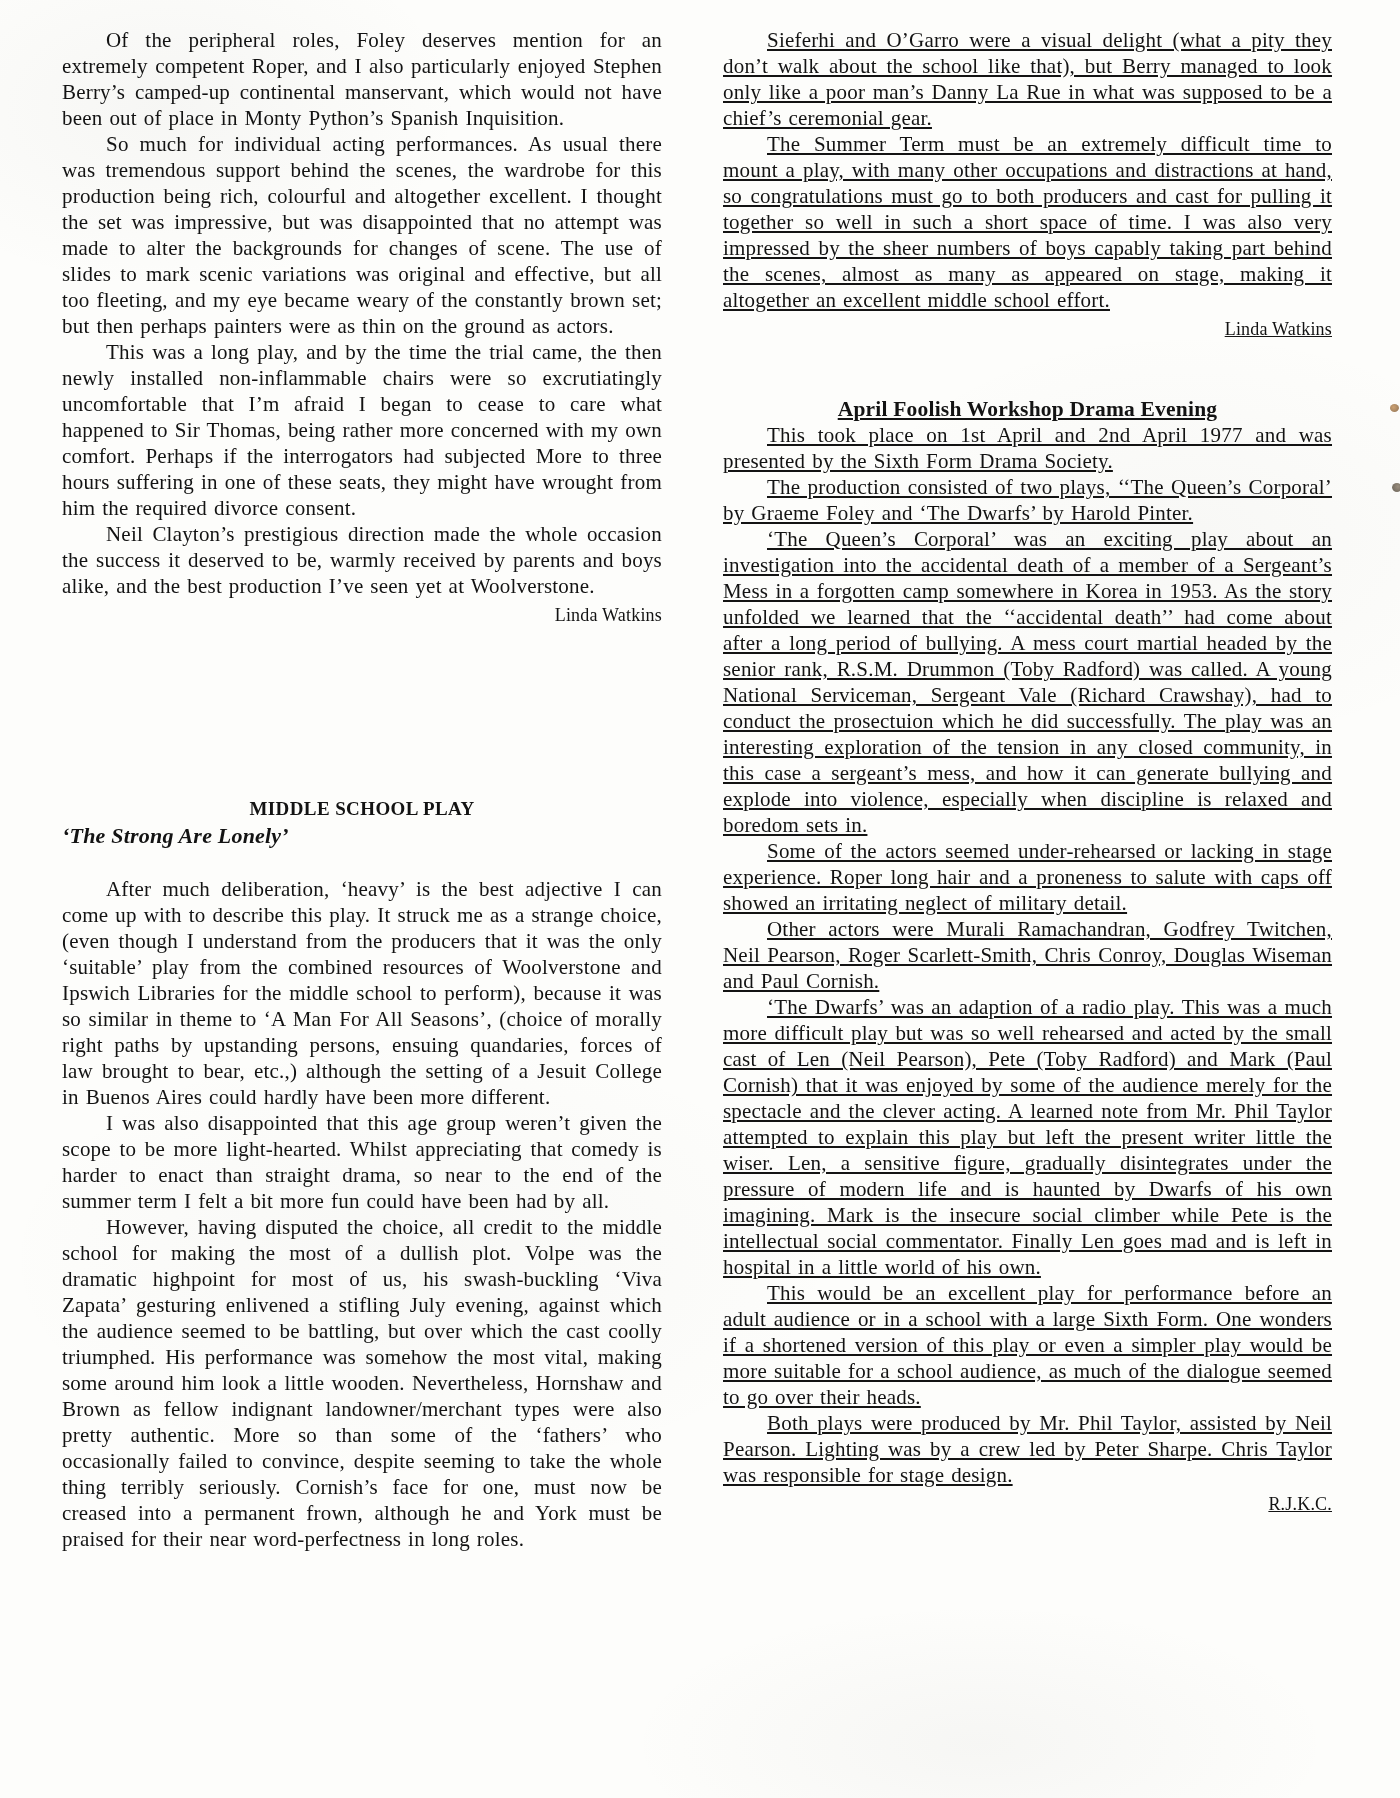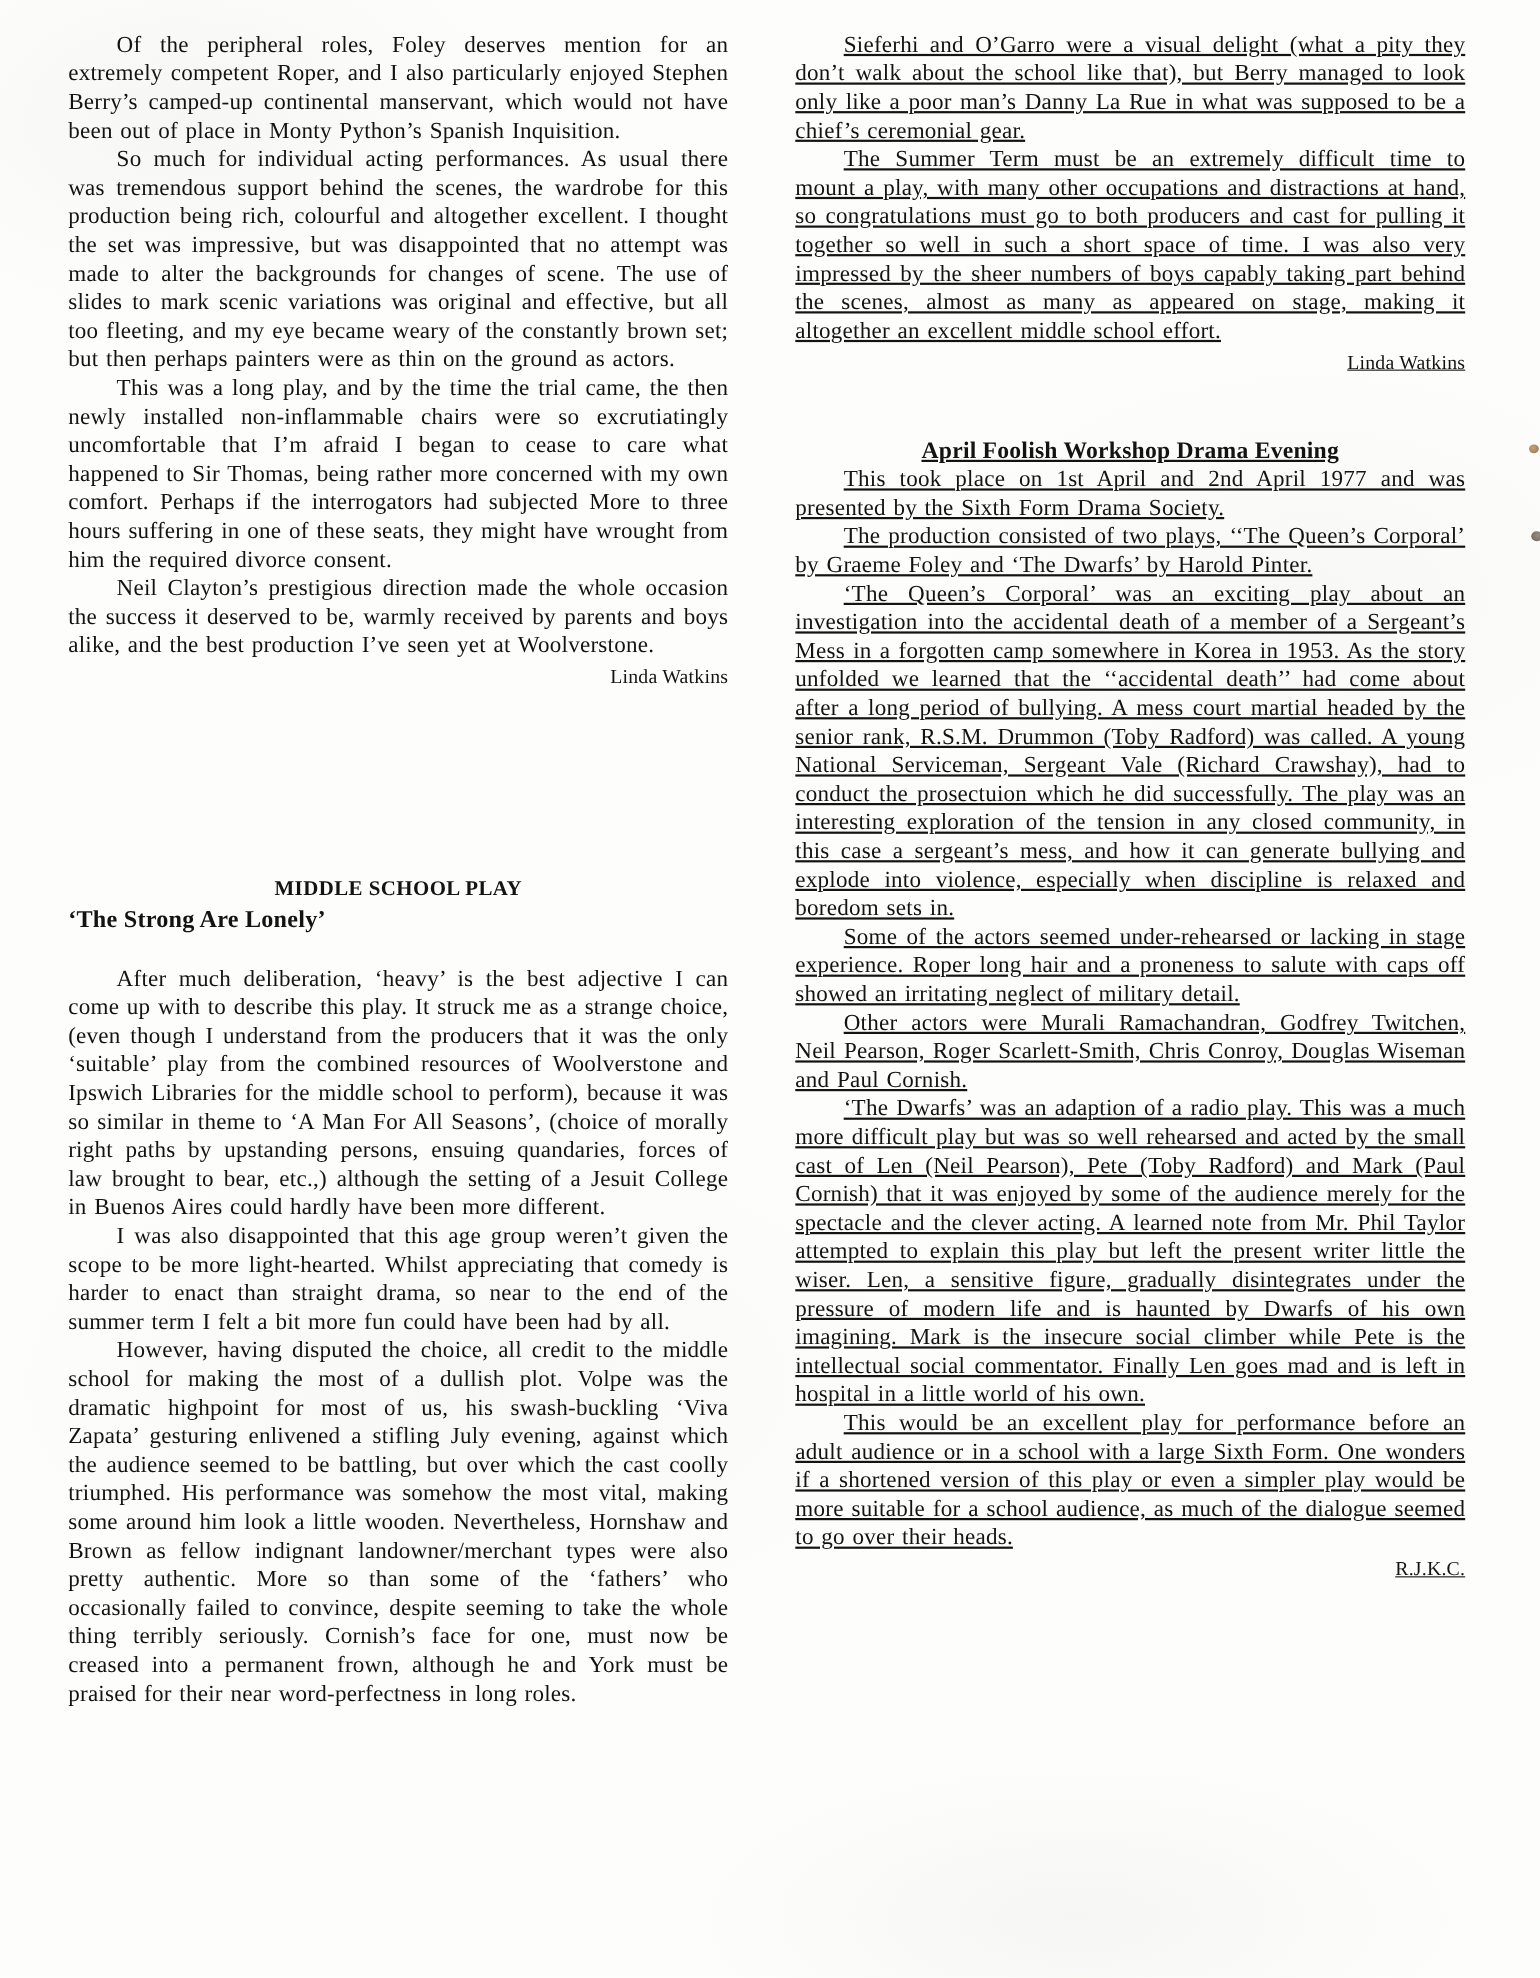--- a/index.html
+++ b/index.html
@@ -50,20 +50,21 @@
     text-align: center;
     text-indent: 0;
     letter-spacing: 0.4px;
   }
   .subheading {
     margin: 1px 0 0 0;
     font-size: 22px;
     font-weight: bold;
     text-align: left;
     text-indent: 0;
+    font-style: italic;
   }
   .heading-left {
     margin: 0;
     font-size: 21.5px;
     font-weight: bold;
     text-align: center;
     text-indent: 0;
   }
   .msp-first-para { margin-top: 27px; }
   .speck {
@@ -118,20 +119,21 @@
 
     <section class="section-afw">
       <h2 class="heading-left">April Foolish Workshop Drama Evening</h2>
       <p class="para">This took place on 1st April and 2nd April 1977 and was presented by the Sixth Form Drama Society.</p>
       <p class="para">The production consisted of two plays, ‘‘The Queen’s Corporal’ by Graeme Foley and ‘The Dwarfs’ by Harold Pinter.</p>
       <p class="para">‘The Queen’s Corporal’ was an exciting play about an investigation into the accidental death of a member of a Sergeant’s Mess in a forgotten camp somewhere in Korea in 1953. As the story unfolded we learned that the ‘‘accidental death’’ had come about after a long period of bullying. A mess court martial headed by the senior rank, R.S.M. Drummon (Toby Radford) was called. A young National Serviceman, Sergeant Vale (Richard Crawshay), had to conduct the prosectuion which he did successfully. The play was an interesting exploration of the tension in any closed community, in this case a sergeant’s mess, and how it can generate bullying and explode into violence, especially when discipline is relaxed and boredom sets in.</p>
       <p class="para">Some of the actors seemed under-rehearsed or lacking in stage experience. Roper long hair and a proneness to salute with caps off showed an irritating neglect of military detail.</p>
       <p class="para">Other actors were Murali Ramachandran, Godfrey Twitchen, Neil Pearson, Roger Scarlett-Smith, Chris Conroy, Douglas Wiseman and Paul Cornish.</p>
       <p class="para">‘The Dwarfs’ was an adaption of a radio play. This was a much more difficult play but was so well rehearsed and acted by the small cast of Len (Neil Pearson), Pete (Toby Radford) and Mark (Paul Cornish) that it was enjoyed by some of the audience merely for the spectacle and the clever acting. A learned note from Mr. Phil Taylor attempted to explain this play but left the present writer little the wiser. Len, a sensitive figure, gradually disintegrates under the pressure of modern life and is haunted by Dwarfs of his own imagining. Mark is the insecure social climber while Pete is the intellectual social commentator. Finally Len goes mad and is left in hospital in a little world of his own.</p>
       <p class="para">This would be an excellent play for performance before an adult audience or in a school with a large Sixth Form. One wonders if a shortened version of this play or even a simpler play would be more suitable for a school audience, as much of the dialogue seemed to go over their heads.</p>
+      <p class="para">Both plays were produced by Mr. Phil Taylor, assisted by Neil Pearson. Lighting was by a crew led by Peter Sharpe. Chris Taylor was responsible for stage design.</p>
       <div class="byline">R.J.K.C.</div>
     </section>
 
   </div>
 
   <div class="speck speck-1"></div>
   <div class="speck speck-2"></div>
 
 </div>
 

